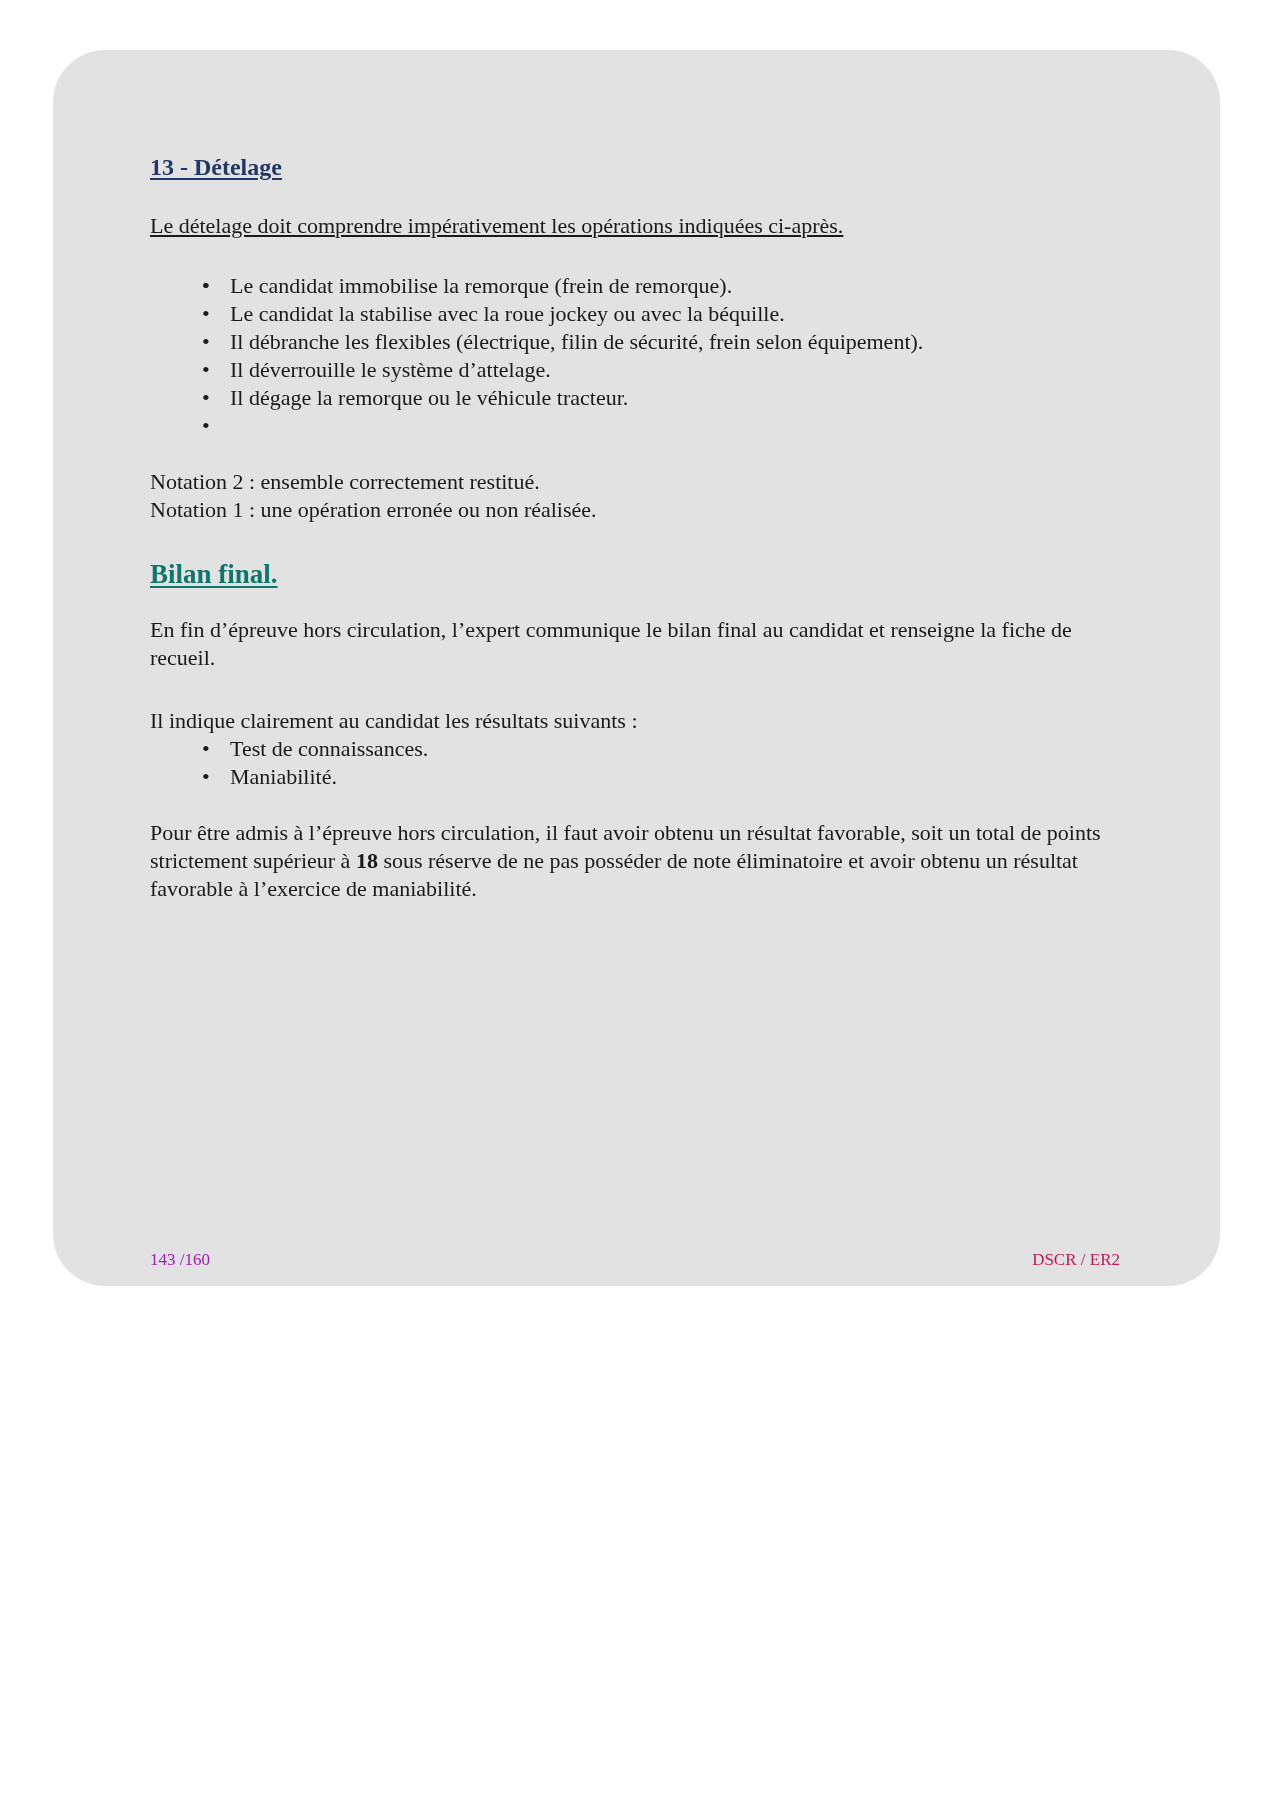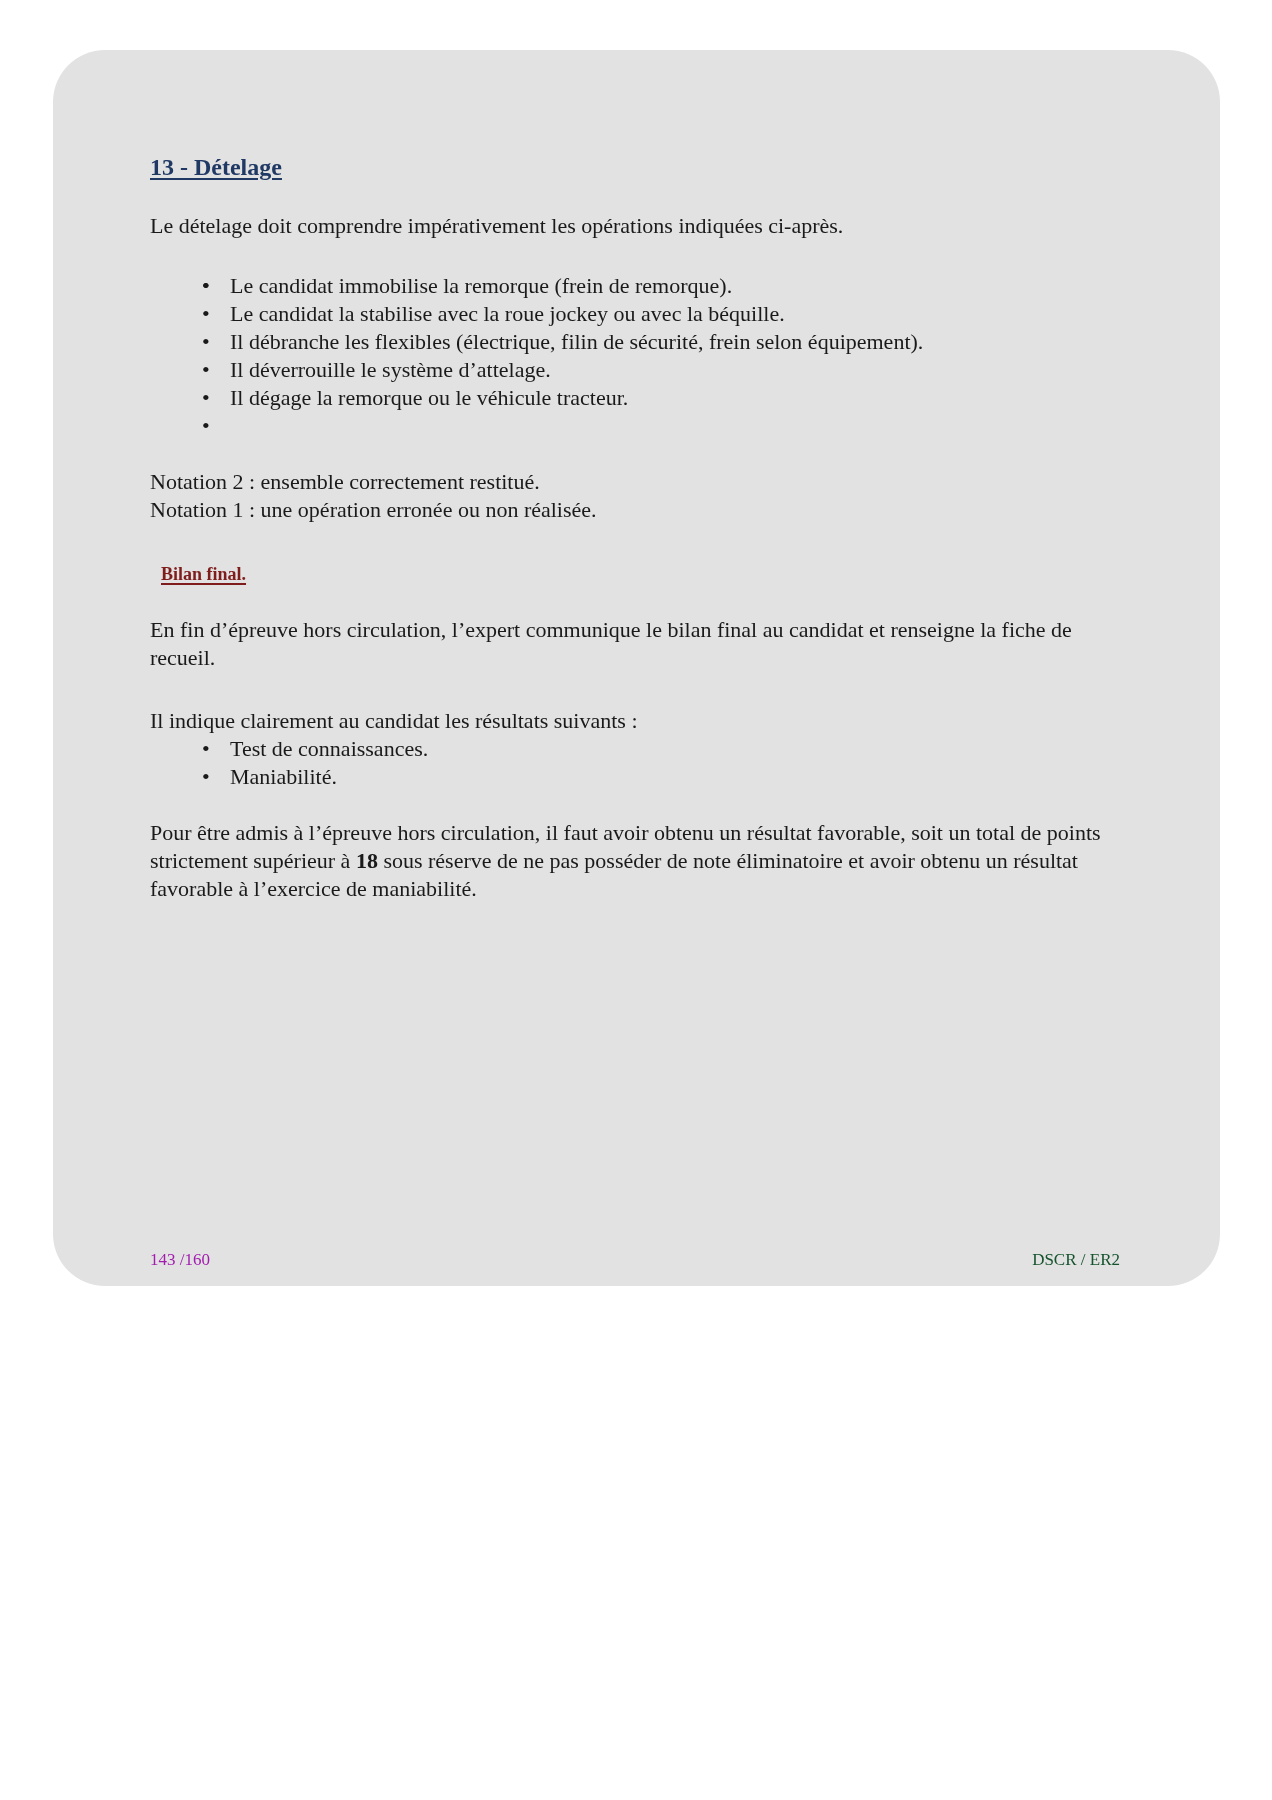--- a/index.html
+++ b/index.html
@@ -39,65 +39,65 @@
     margin: 103px 0 0 0;
     font-size: 24px;
     line-height: 28px;
     font-weight: bold;
     color: #1f3864;
     text-decoration: underline;
     text-decoration-thickness: 2px;
     text-underline-offset: 3px;
   }
   p { margin: 0; }
-  .intro { margin-top: 31px; }
+  .intro { margin-top: 31px; text-decoration: underline; }
   ul.blist {
     list-style: none;
     margin: 0;
     padding: 0;
   }
   ul.ops { margin-top: 32px; }
   ul.blist li {
     position: relative;
     padding-left: 80px;
   }
   ul.blist .blt {
     position: absolute;
     left: 52px;
     top: 0;
     font-size: 22px;
   }
   .eval { margin-top: 56px; }
   h2.section-heading {
-    margin: 36px 0 0 11px;
-    font-size: 18px;
+    margin: 36px 0 0 0;
+    font-size: 27px;
     line-height: 28px;
     font-weight: bold;
-    color: #7f1d1d;
+    color: #0f766e;
     text-decoration: underline;
     text-decoration-thickness: 2px;
     text-underline-offset: 3px;
   }
   .p-comm { margin-top: 28px; }
   .group-results { margin-top: 35px; }
   .p-admission { margin-top: 28px; }
   .p-failure { margin-top: 28px; }
   .footer-left {
     position: absolute;
     left: 97px;
     bottom: 16px;
     font-size: 17px;
     color: #a21caf;
   }
   .footer-right {
     position: absolute;
     right: 100px;
     bottom: 16px;
     font-size: 17px;
-    color: #14532d;
+    color: #be185d;
   }
   b.threshold { font-weight: bold; font-family: Liberation Serif, serif; }
 </style>
 </head>
 <body>
 
 <div class="page">
   <div class="card">
     <div class="content">
 

